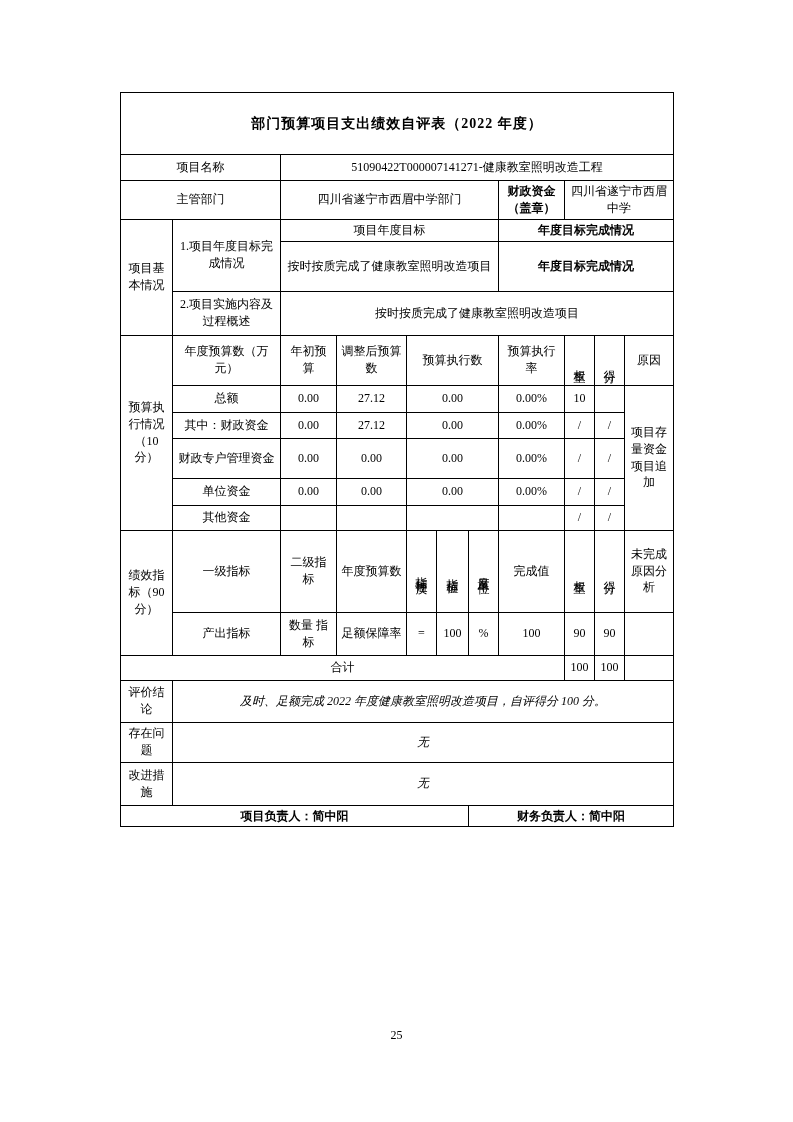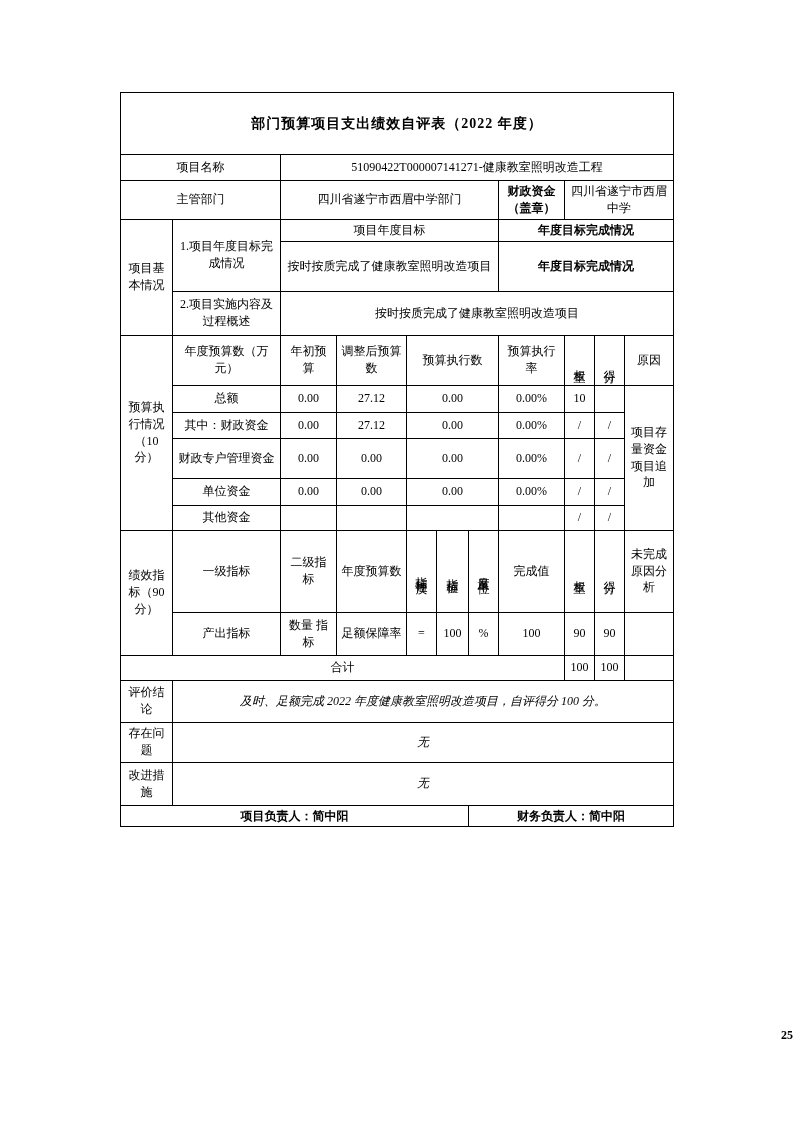--- a/index.html
+++ b/index.html
@@ -32,21 +32,21 @@
   .italic { font-style: italic; }
   .vert {
     writing-mode: vertical-rl;
     text-orientation: upright;
     letter-spacing: 2px;
     line-height: 1;
     display: inline-block;
   }
   .page-number {
     position: absolute; left: 0; right: 0; top: 1028px;
-    text-align: right; font-size: 12px; font-weight: bold;
+    text-align: center; font-size: 12px;
   }
 </style>
 </head>
 <body>
 
 <div class="page">
 
   <table class="doc-table">
     <colgroup>
       <col style="width:52px">

